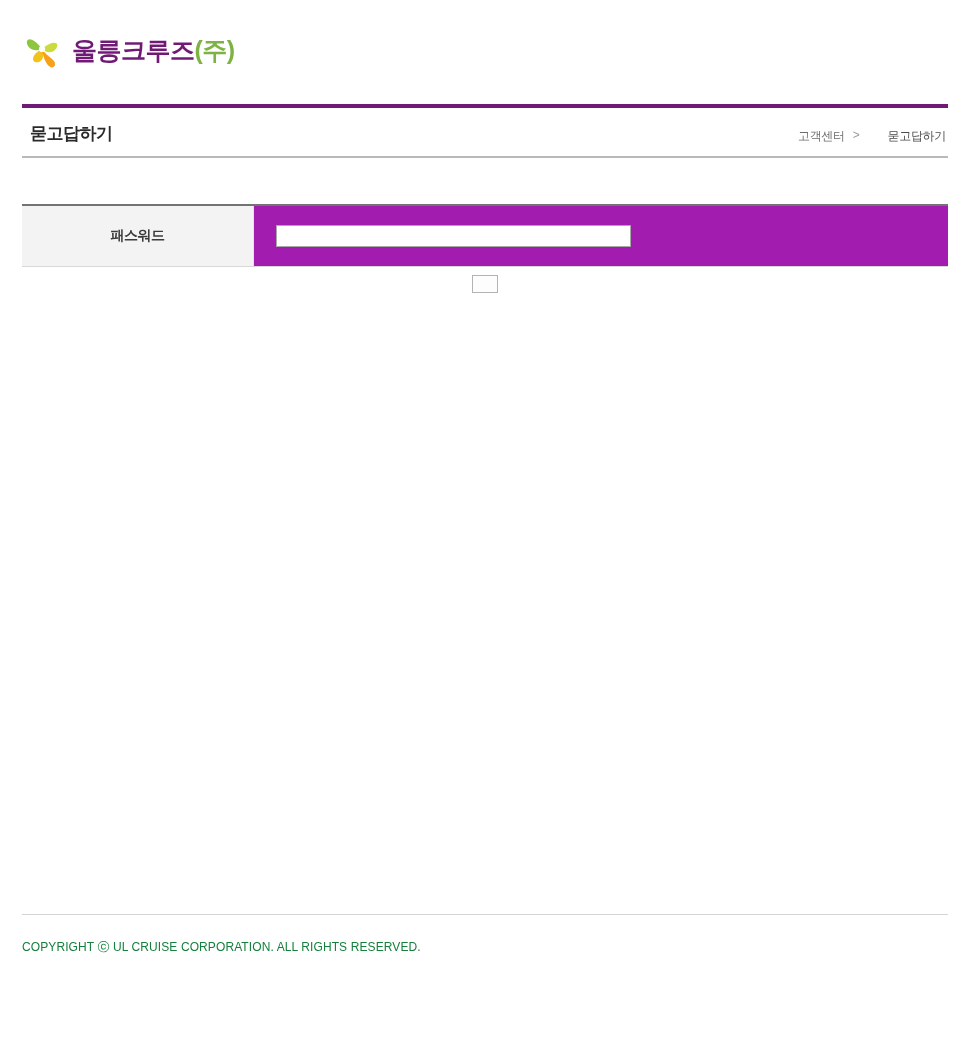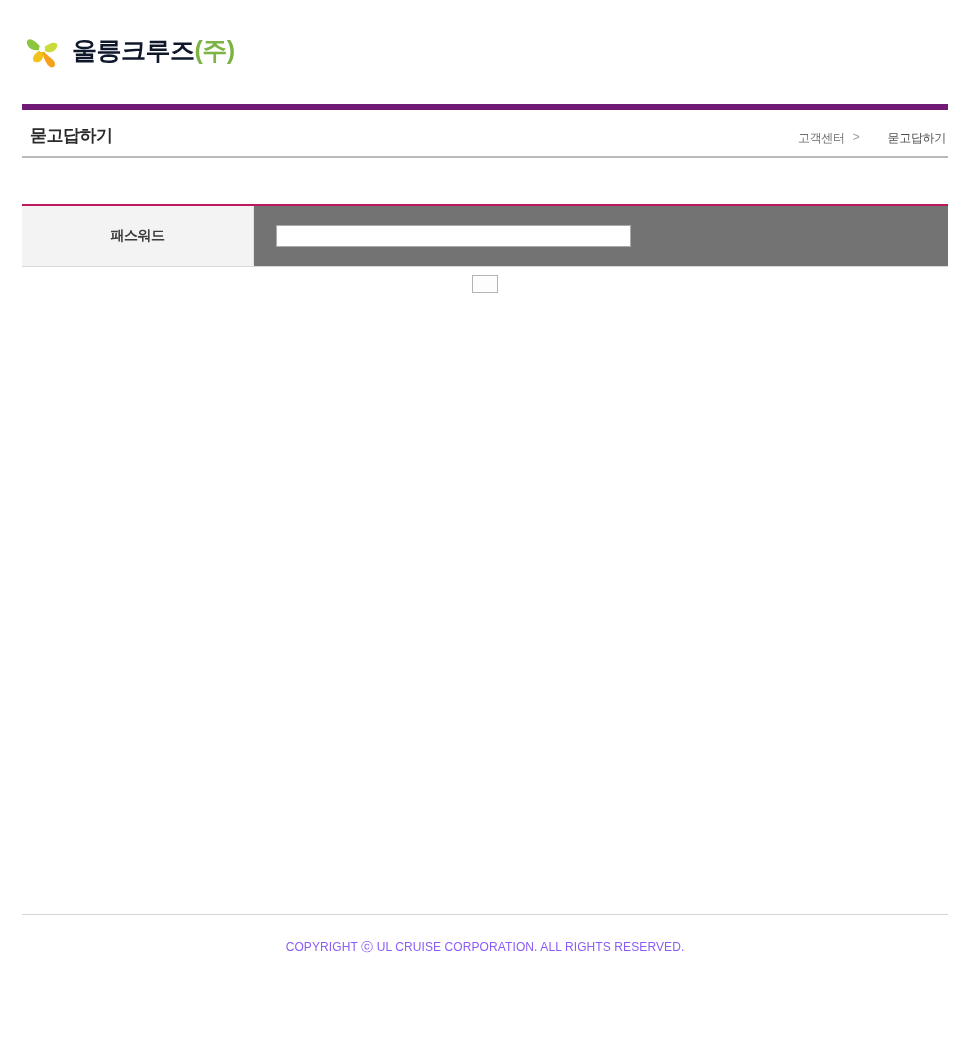--- a/index.html
+++ b/index.html
@@ -33,28 +33,28 @@
     width: 40px;
     height: 44px;
     position: relative;
   }
   .logo-text {
     font-size: 25px;
     font-weight: bold;
     letter-spacing: -0.5px;
     white-space: nowrap;
   }
-  .logo-text .part-blue { color: #0f172a; font-family: Liberation Mono, monospace; }
+  .logo-text .part-blue { color: #701a75; font-family: Liberation Mono, monospace; }
   .logo-text .part-green { color: #7cb342; }
 
   
   .title-bar {
     position: relative;
     height: 54px;
-    border-top: 6px solid #701a75;
+    border-top: 4px solid #701a75;
     border-bottom: 2px solid #b9b9b9;
     margin: 0 22px;
     width: 926px;
     box-sizing: border-box;
   }
   .page-title {
     position: absolute;
     left: 8px;
     top: 14px;
     font-size: 17px;
@@ -80,26 +80,26 @@
   }
 
   
   .content {
     margin: 0 22px;
     width: 926px;
   }
   .form-spacer { height: 46px; }
 
   .pw-table {
-    border-top: 2px solid #be185d;
+    border-top: 2px solid #737373;
     border-bottom: 1px solid #d8d8d8;
     display: flex;
     width: 926px;
     box-sizing: border-box;
-    background: #737373;
+    background: #a21caf;
     gap: 8px;
   }
   .pw-label-cell {
     width: 232px;
     background: #f3f3f3;
     border-right: 1px solid #e2e2e2;
     height: 60px;
     display: flex;
     align-items: center;
     justify-content: center;
@@ -149,23 +149,22 @@
   
   .footer {
     position: absolute;
     left: 22px;
     top: 914px;
     width: 926px;
     border-top: 1px solid #d5d5d5;
     box-sizing: border-box;
   }
   .copyright {
-    text-align: center;
     font-size: 12px;
-    color: #8b5cf6;
+    color: #15803d;
     padding-top: 24px;
     letter-spacing: 0.1px;
   }
 </style>
 </head>
 <body>
 
 <div class="site-header">
   <div class="logo-wrap">
     <span class="logo-mark">

